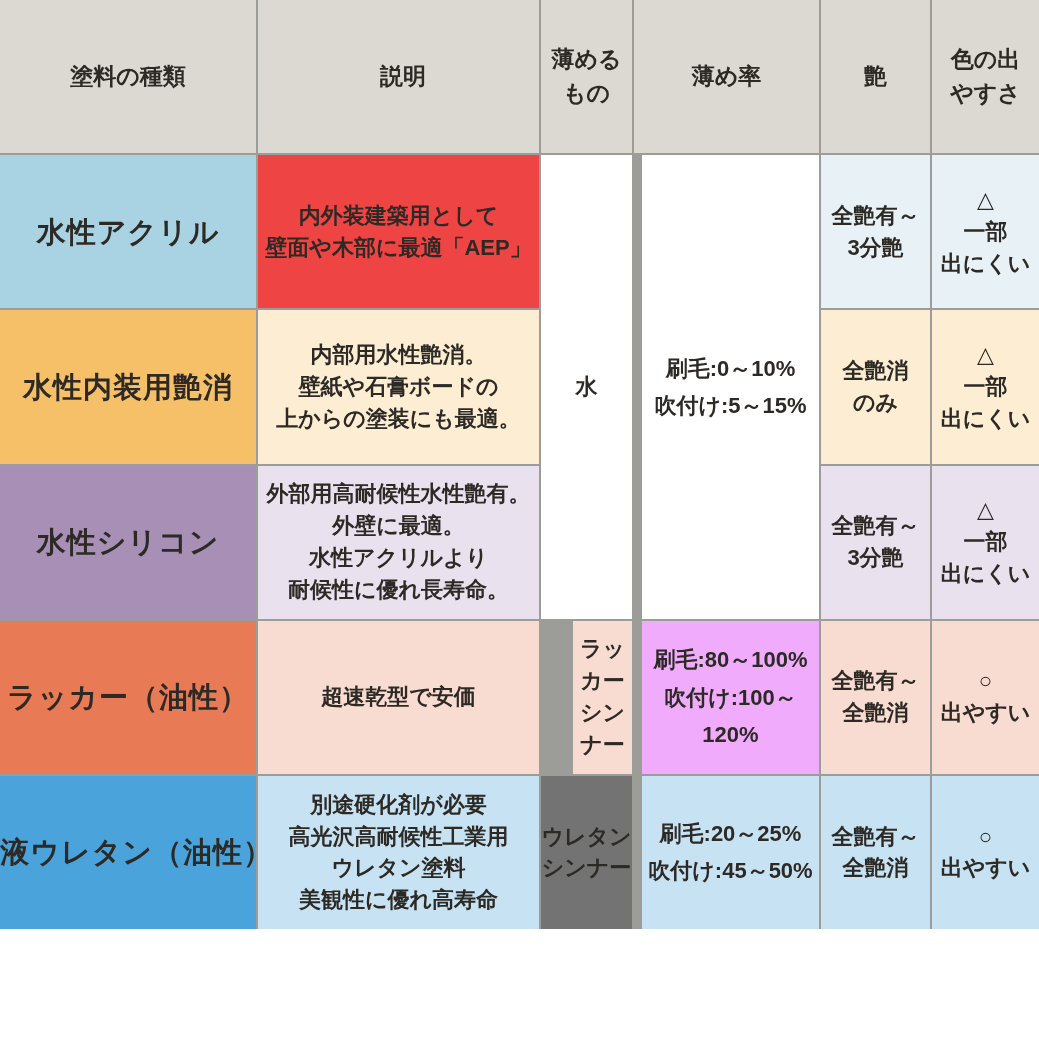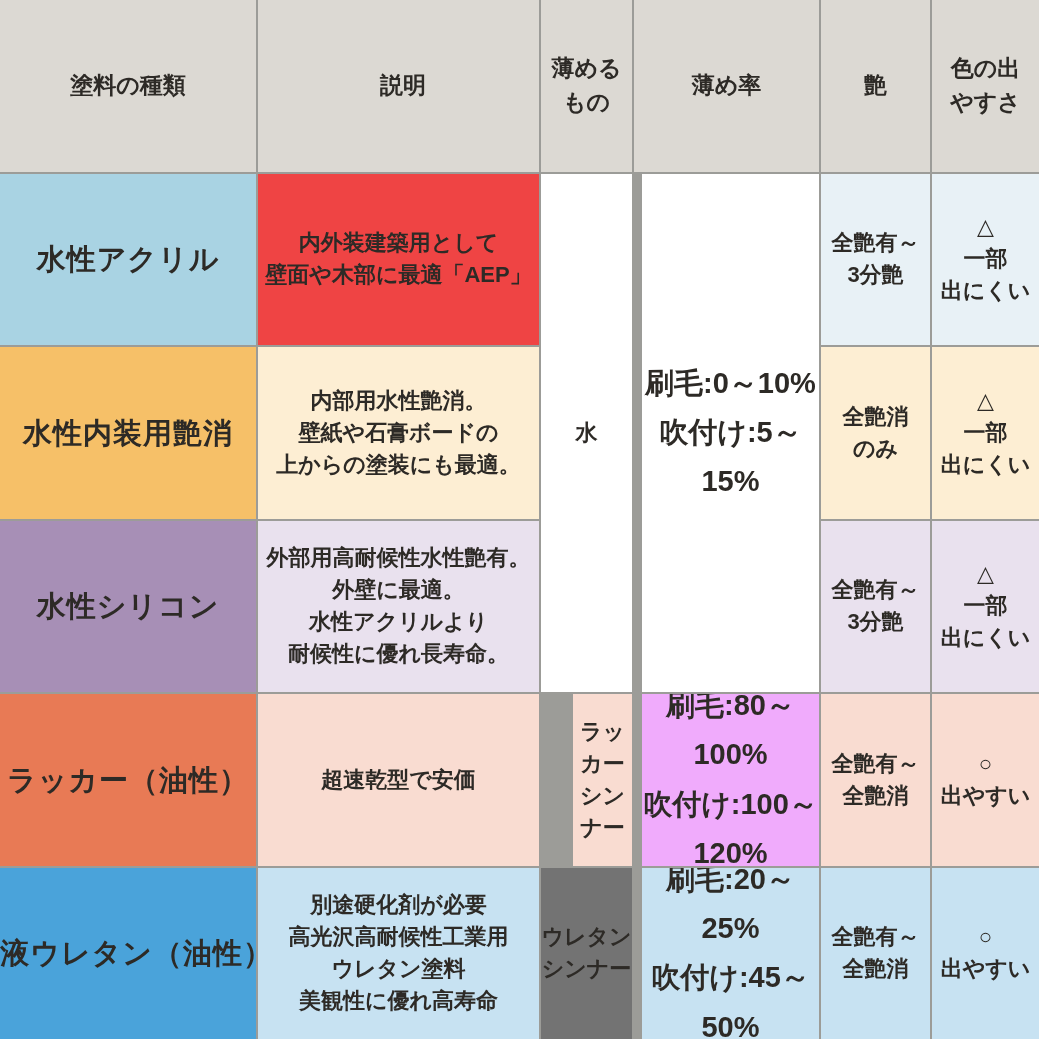--- a/index.html
+++ b/index.html
@@ -8,42 +8,42 @@
     background: #ffffff;
   }
   body {
     width: 1039px;
     height: 1039px;
     font-family: "Liberation Sans", "DejaVu Sans", sans-serif;
     color: #2d2a26;
   }
   .table {
     width: 1039px;
-    height: 1039px;
+    height: 929px;
     display: grid;
     grid-template-columns: 256px 281px 91px 185px 109px 1fr;
     grid-template-rows: repeat(6, 1fr);
     gap: 2px;
     box-sizing: border-box;
   }
   .cell {
     display: flex;
     align-items: center;
     justify-content: center;
     text-align: center;
     font-weight: bold;
     white-space: pre-line;
     line-height: 1.45;
     overflow: hidden;
   }
   .h    { font-size: 23px; }
   .name { font-size: 29px; letter-spacing: 1px; white-space: nowrap; }
   .desc { font-size: 22px; }
   .mid  { font-size: 22px; }
-  .rate { font-size: 29px; line-height: 1.7; margin-left: 8px; }
+  .rate { font-size: 22px; line-height: 1.7; margin-left: 8px; }
 </style>
 </head>
 <body>
 
 <div class="table" style="background: rgb(156, 156, 152);">
 
   <div class="cell h" style="grid-area: 1 / 1; background: rgb(220, 217, 211);">塗料の種類</div>
   <div class="cell h" style="grid-area: 1 / 2; background: rgb(220, 217, 211); padding-left: 9px;">説明</div>
   <div class="cell h" style="grid-area: 1 / 3; background: rgb(220, 217, 211);">薄める
 もの</div>

